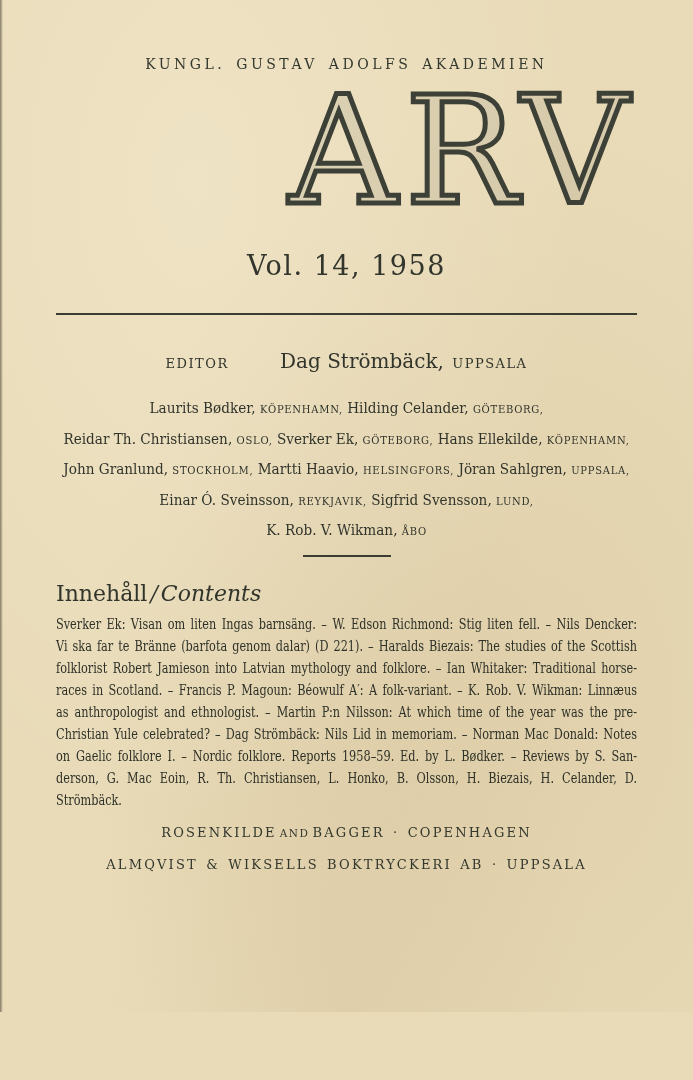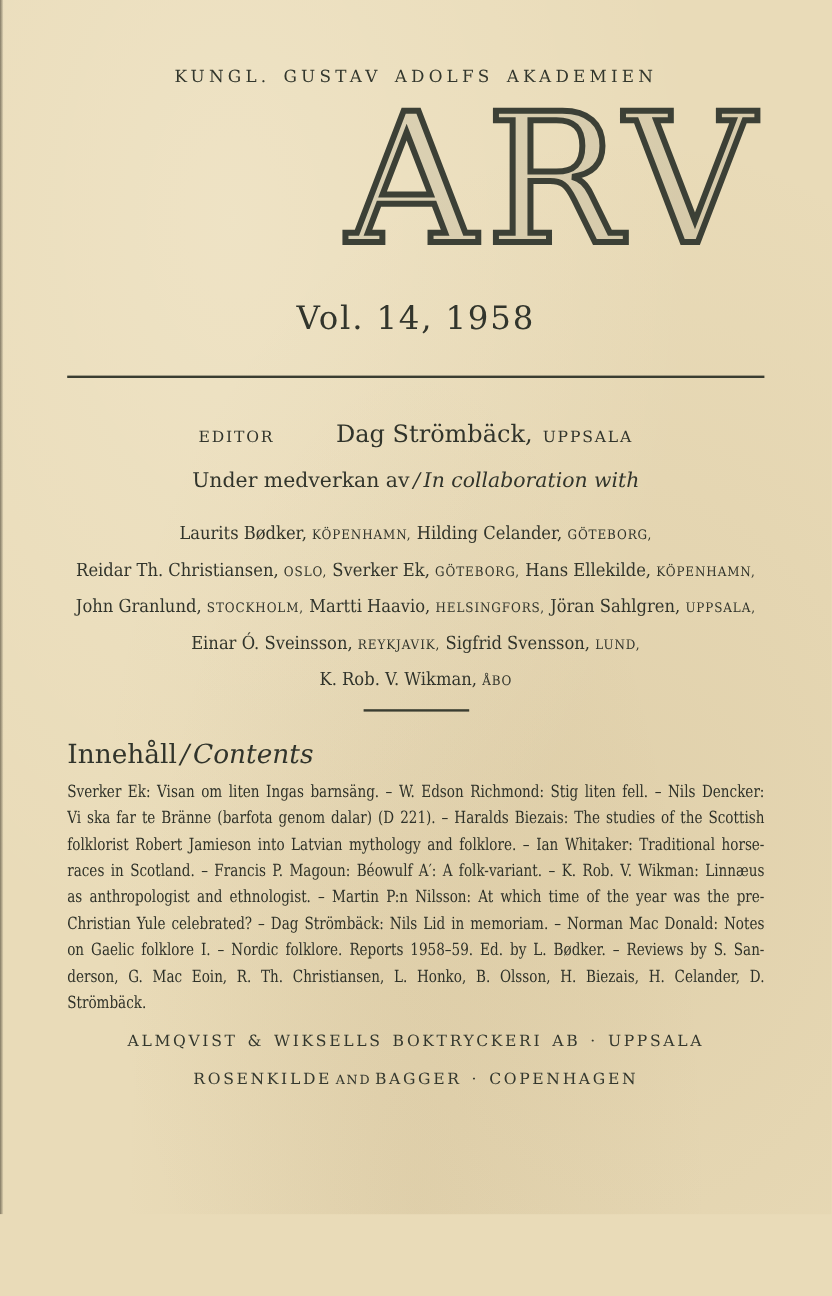--- a/index.html
+++ b/index.html
@@ -176,23 +176,20 @@
   <div class="volume">Vol. 14, 1958</div>
 
   <hr class="rule-wide">
 
   <div class="editor-line">
     <span class="sc">EDITOR</span>
     <span class="editor-name">Dag Strömbäck,</span>
     <span class="sc">UPPSALA</span>
   </div>
 
-  <div class="collab-line">
-    <span>Under medverkan av</span><span class="slash">/</span><span class="ital">In collaboration with</span>
-  </div>
 
   <div class="collaborators">
       <div class="collab-row"><span class="collab-name">Laurits Bødker,</span> <span class="collab-city">KÖPENHAMN,</span> <span class="collab-name">Hilding Celander,</span> <span class="collab-city">GÖTEBORG,</span></div>
       <div class="collab-row"><span class="collab-name">Reidar Th. Christiansen,</span> <span class="collab-city">OSLO,</span> <span class="collab-name">Sverker Ek,</span> <span class="collab-city">GÖTEBORG,</span> <span class="collab-name">Hans Ellekilde,</span> <span class="collab-city">KÖPENHAMN,</span></div>
       <div class="collab-row"><span class="collab-name">John Granlund,</span> <span class="collab-city">STOCKHOLM,</span> <span class="collab-name">Martti Haavio,</span> <span class="collab-city">HELSINGFORS,</span> <span class="collab-name">Jöran Sahlgren,</span> <span class="collab-city">UPPSALA,</span></div>
       <div class="collab-row"><span class="collab-name">Einar Ó. Sveinsson,</span> <span class="collab-city">REYKJAVIK,</span> <span class="collab-name">Sigfrid Svensson,</span> <span class="collab-city">LUND,</span></div>
       <div class="collab-row"><span class="collab-name">K. Rob. V. Wikman,</span> <span class="collab-city">ÅBO</span></div>
     </div>
 
   <hr class="rule-short">
@@ -207,19 +204,19 @@
       <div class="contents-line">folklorist Robert Jamieson into Latvian mythology and folklore. – Ian Whitaker: Traditional horse-</div>
       <div class="contents-line">races in Scotland. – Francis P. Magoun: Béowulf A′: A folk-variant. – K. Rob. V. Wikman: Linnæus</div>
       <div class="contents-line">as anthropologist and ethnologist. – Martin P:n Nilsson: At which time of the year was the pre-</div>
       <div class="contents-line">Christian Yule celebrated? – Dag Strömbäck: Nils Lid in memoriam. – Norman Mac Donald: Notes</div>
       <div class="contents-line">on Gaelic folklore I. – Nordic folklore. Reports 1958–59. Ed. by L. Bødker. – Reviews by S. San-</div>
       <div class="contents-line">derson, G. Mac Eoin, R. Th. Christiansen, L. Honko, B. Olsson, H. Biezais, H. Celander, D.</div>
       <div class="contents-line last">Strömbäck.</div>
     </div>
 
   <div class="print-footer">
-    <div>ALMQVIST &amp; WIKSELLS BOKTRYCKERI AB · UPPSALA</div>
     <div>
       <span>ROSENKILDE</span><span class="and-small">AND</span><span>BAGGER · COPENHAGEN</span>
     </div>
+    <div>ALMQVIST &amp; WIKSELLS BOKTRYCKERI AB · UPPSALA</div>
   </div>
 
 </div>
 
 </body></html>

